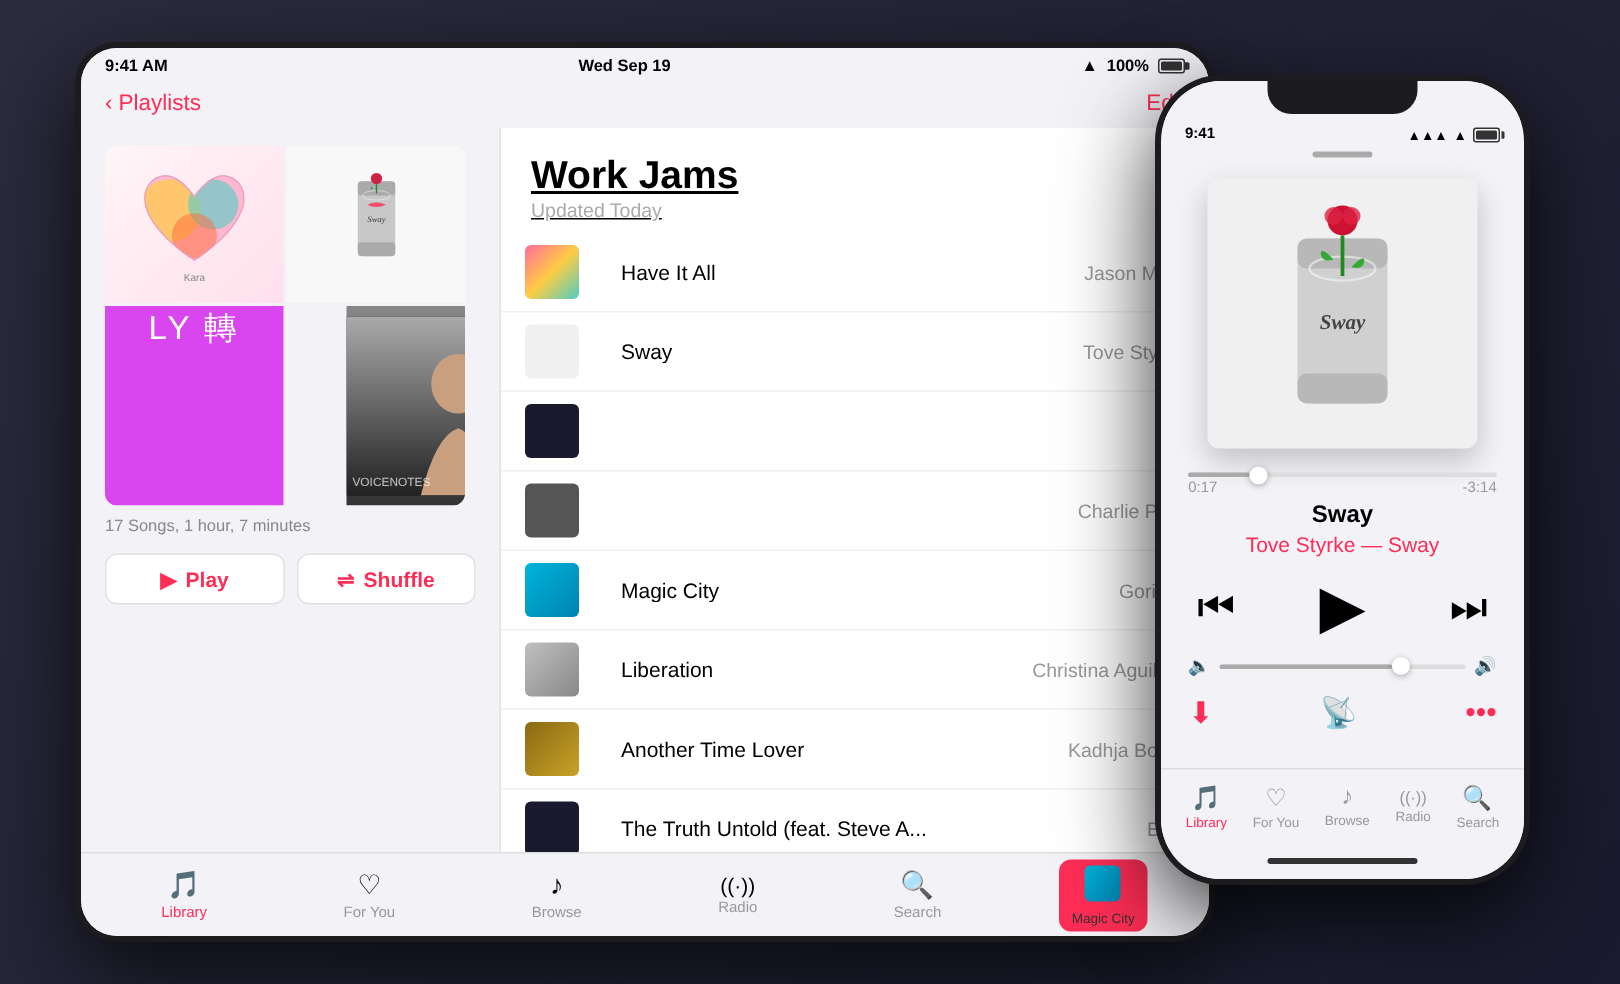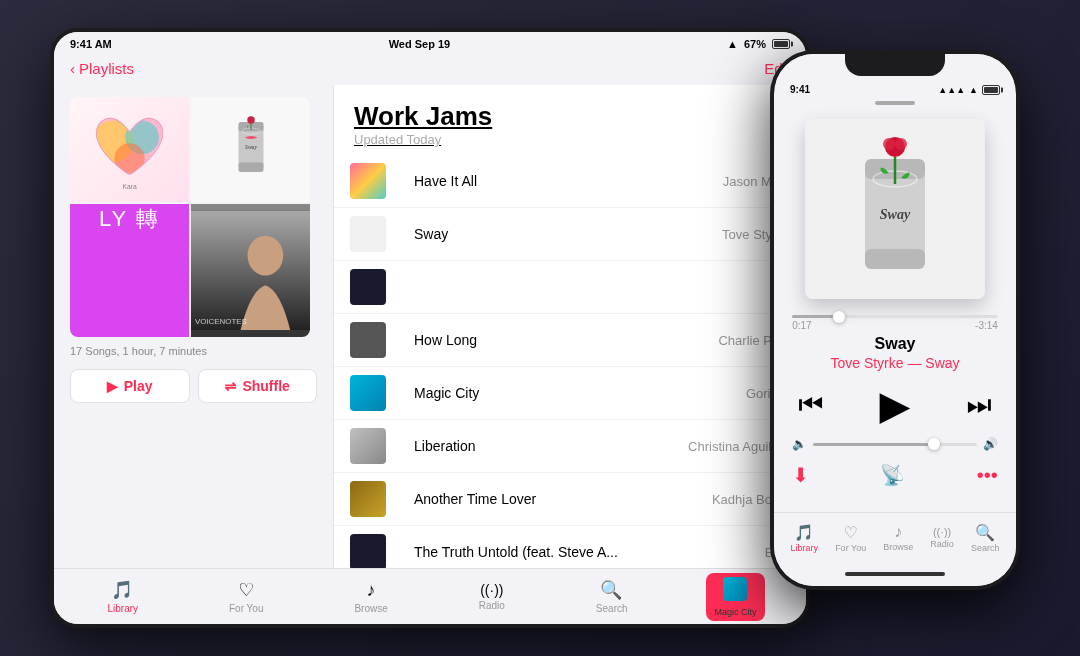--- a/index.html
+++ b/index.html
@@ -148,20 +148,21 @@
       align-items: flex-start;
       justify-content: center;
       font-size: 20px;
       letter-spacing: 2px;
     }
 
     .portrait-art {
       background: linear-gradient(180deg, #888 0%, #333 100%);
       width: 100%;
       height: 100%;
+      margin-left: 40px;
     }
 
     .playlist-stats {
       font-size: 11px;
       color: #888;
       margin-bottom: 12px;
     }
 
     .btn-row {
       display: flex;
@@ -617,21 +618,21 @@
 <div class="scene">
 
   <div class="tablet">
     <div class="tablet-inner">
 
       <div class="tablet-status-bar">
         <div>9:41 AM</div>
         <div>Wed Sep 19</div>
         <div class="status-right">
           <span>▲</span>
-          <span>67%</span>
+          <span>100%</span>
           <span class="battery-rect">
               <span class="battery-fill"></span>
             </span>
         </div>
       </div>
 
       <div class="tablet-nav">
         <div class="nav-back">
           <span>‹</span>
           <span>Playlists</span>
@@ -731,23 +732,20 @@
                 </div>
                 <div class="song-artist">Tove Styrke</div>
               </div>
             </li>
             <li class="song-item">
               <div class="song-thumb t3"></div>
             </li>
             <li class="song-item">
               <div class="song-thumb t4"></div>
               <div class="song-row-content">
-                <div class="song-info">
-                  <div class="song-name">How Long</div>
-                </div>
                 <div class="song-artist">Charlie Puth</div>
               </div>
             </li>
             <li class="song-item">
               <div class="song-thumb t5"></div>
               <div class="song-row-content">
                 <div class="song-info">
                   <div class="song-name">Magic City</div>
                 </div>
                 <div class="song-artist">Gorillaz</div>

